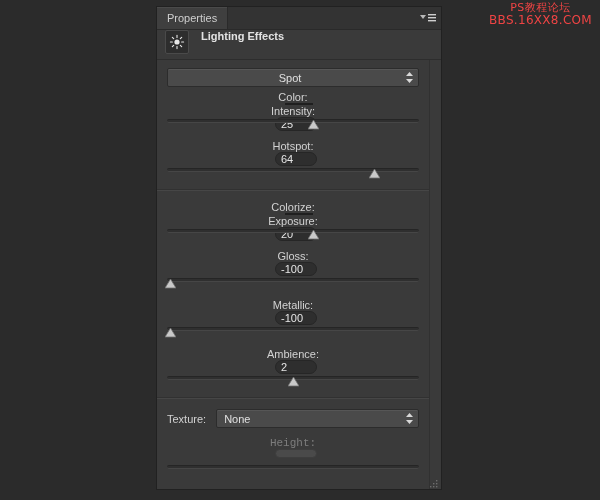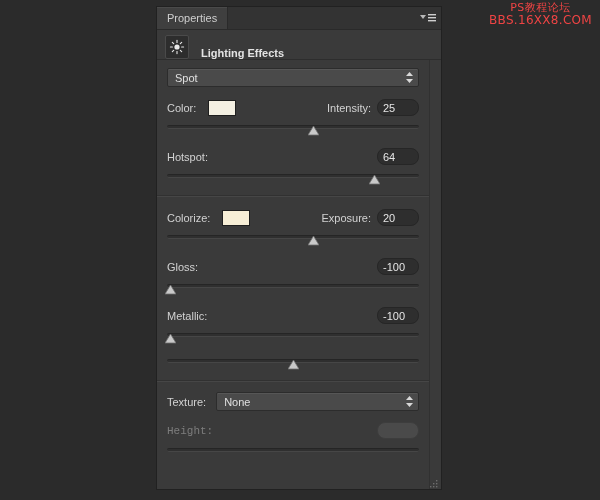--- a/index.html
+++ b/index.html
@@ -71,21 +71,21 @@
     justify-content: center;
     background: #333333;
   }
   .menu-glyph { display: block; }
 
   
   .panel-header {
     height: 30px;
     background: #3a3a3a;
     display: flex;
-    align-items: flex-end;
+    align-items: flex-start;
     padding: 0 0 0 8px;
     box-sizing: border-box;
     border-bottom: 1px solid #2d2d2d;
     flex: 0 0 auto;
   }
   .effect-icon {
     width: 22px; height: 22px;
     background: #2d2d2d;
     border: 1px solid #4a4a4a;
     border-radius: 2px;
@@ -122,21 +122,21 @@
   }
   .scroll-thumb {
     position: absolute;
     left: 2px; right: 2px;
     top: 0; height: 0;
     background: #555;
     border-radius: 3px;
   }
 
   
-  .select-row { margin-bottom: 10px; }
+  .select-row { margin-bottom: 4px; text-align: center; }
   .select {
     height: 19px;
     background: #4a4a4a;
     border: 1px solid #2c2c2c;
     border-radius: 2px;
     display: flex;
     align-items: center;
     padding: 0 4px 0 7px;
     box-sizing: border-box;
     box-shadow: inset 0 1px 0 rgba(255,255,255,.07);
@@ -148,20 +148,21 @@
     white-space: nowrap;
     overflow: hidden;
   }
   .stepper-arrows { width: 9px; flex: 0 0 auto; }
 
   .field-row {
     display: flex;
     align-items: center;
     height: 21px;
     margin-bottom: 2px;
+    flex-direction: column;
   }
   .lbl {
     color: #d2d2d2;
     font-size: 11px;
     white-space: nowrap;
   }
   .lbl.disabled { color: #7d7d7d; font-family: Liberation Mono, monospace; }
   .spacer { flex: 1 1 auto; }
 
   .swatch {
@@ -365,20 +366,25 @@
         </div>
         <div class="slider">
           <div class="slider-track"></div>
           <div class="slider-thumb" style="left: 1%;">
             <svg width="11" height="10" viewBox="0 0 11 10">
                 <polygon points="5.5,0 11,9 0,9" fill="#c9c9c9" stroke="#6e6e6e" stroke-width="0.8"></polygon>
               </svg>
           </div>
         </div>
 
+        <div class="field-row">
+          <span class="lbl">Ambience:</span>
+          <span class="spacer"></span>
+          <span class="num-box">2</span>
+        </div>
         <div class="slider">
           <div class="slider-track"></div>
           <div class="slider-thumb" style="left: 50%;">
             <svg width="11" height="10" viewBox="0 0 11 10">
                 <polygon points="5.5,0 11,9 0,9" fill="#c9c9c9" stroke="#6e6e6e" stroke-width="0.8"></polygon>
               </svg>
           </div>
         </div>
       </div>
 

